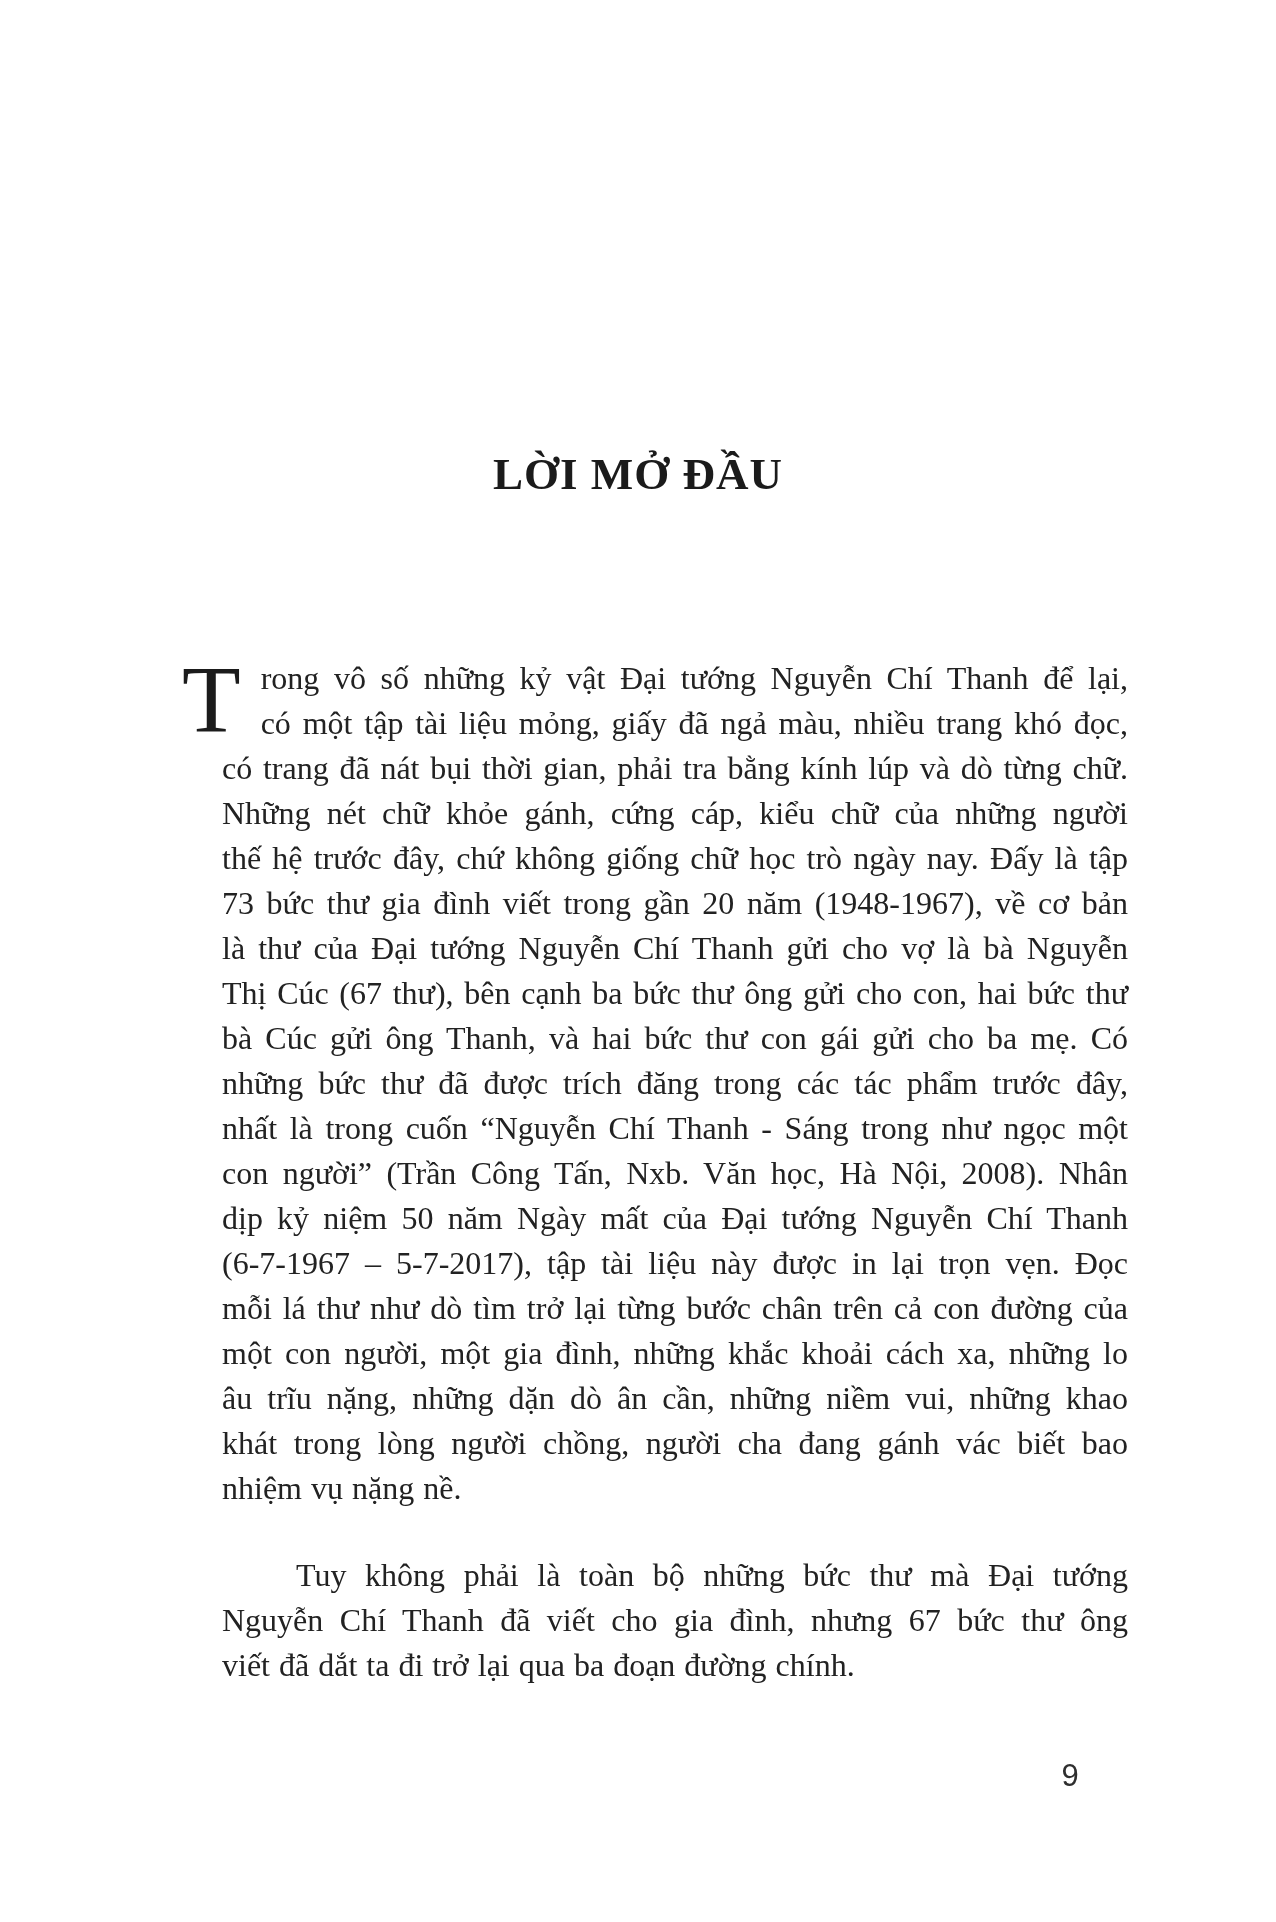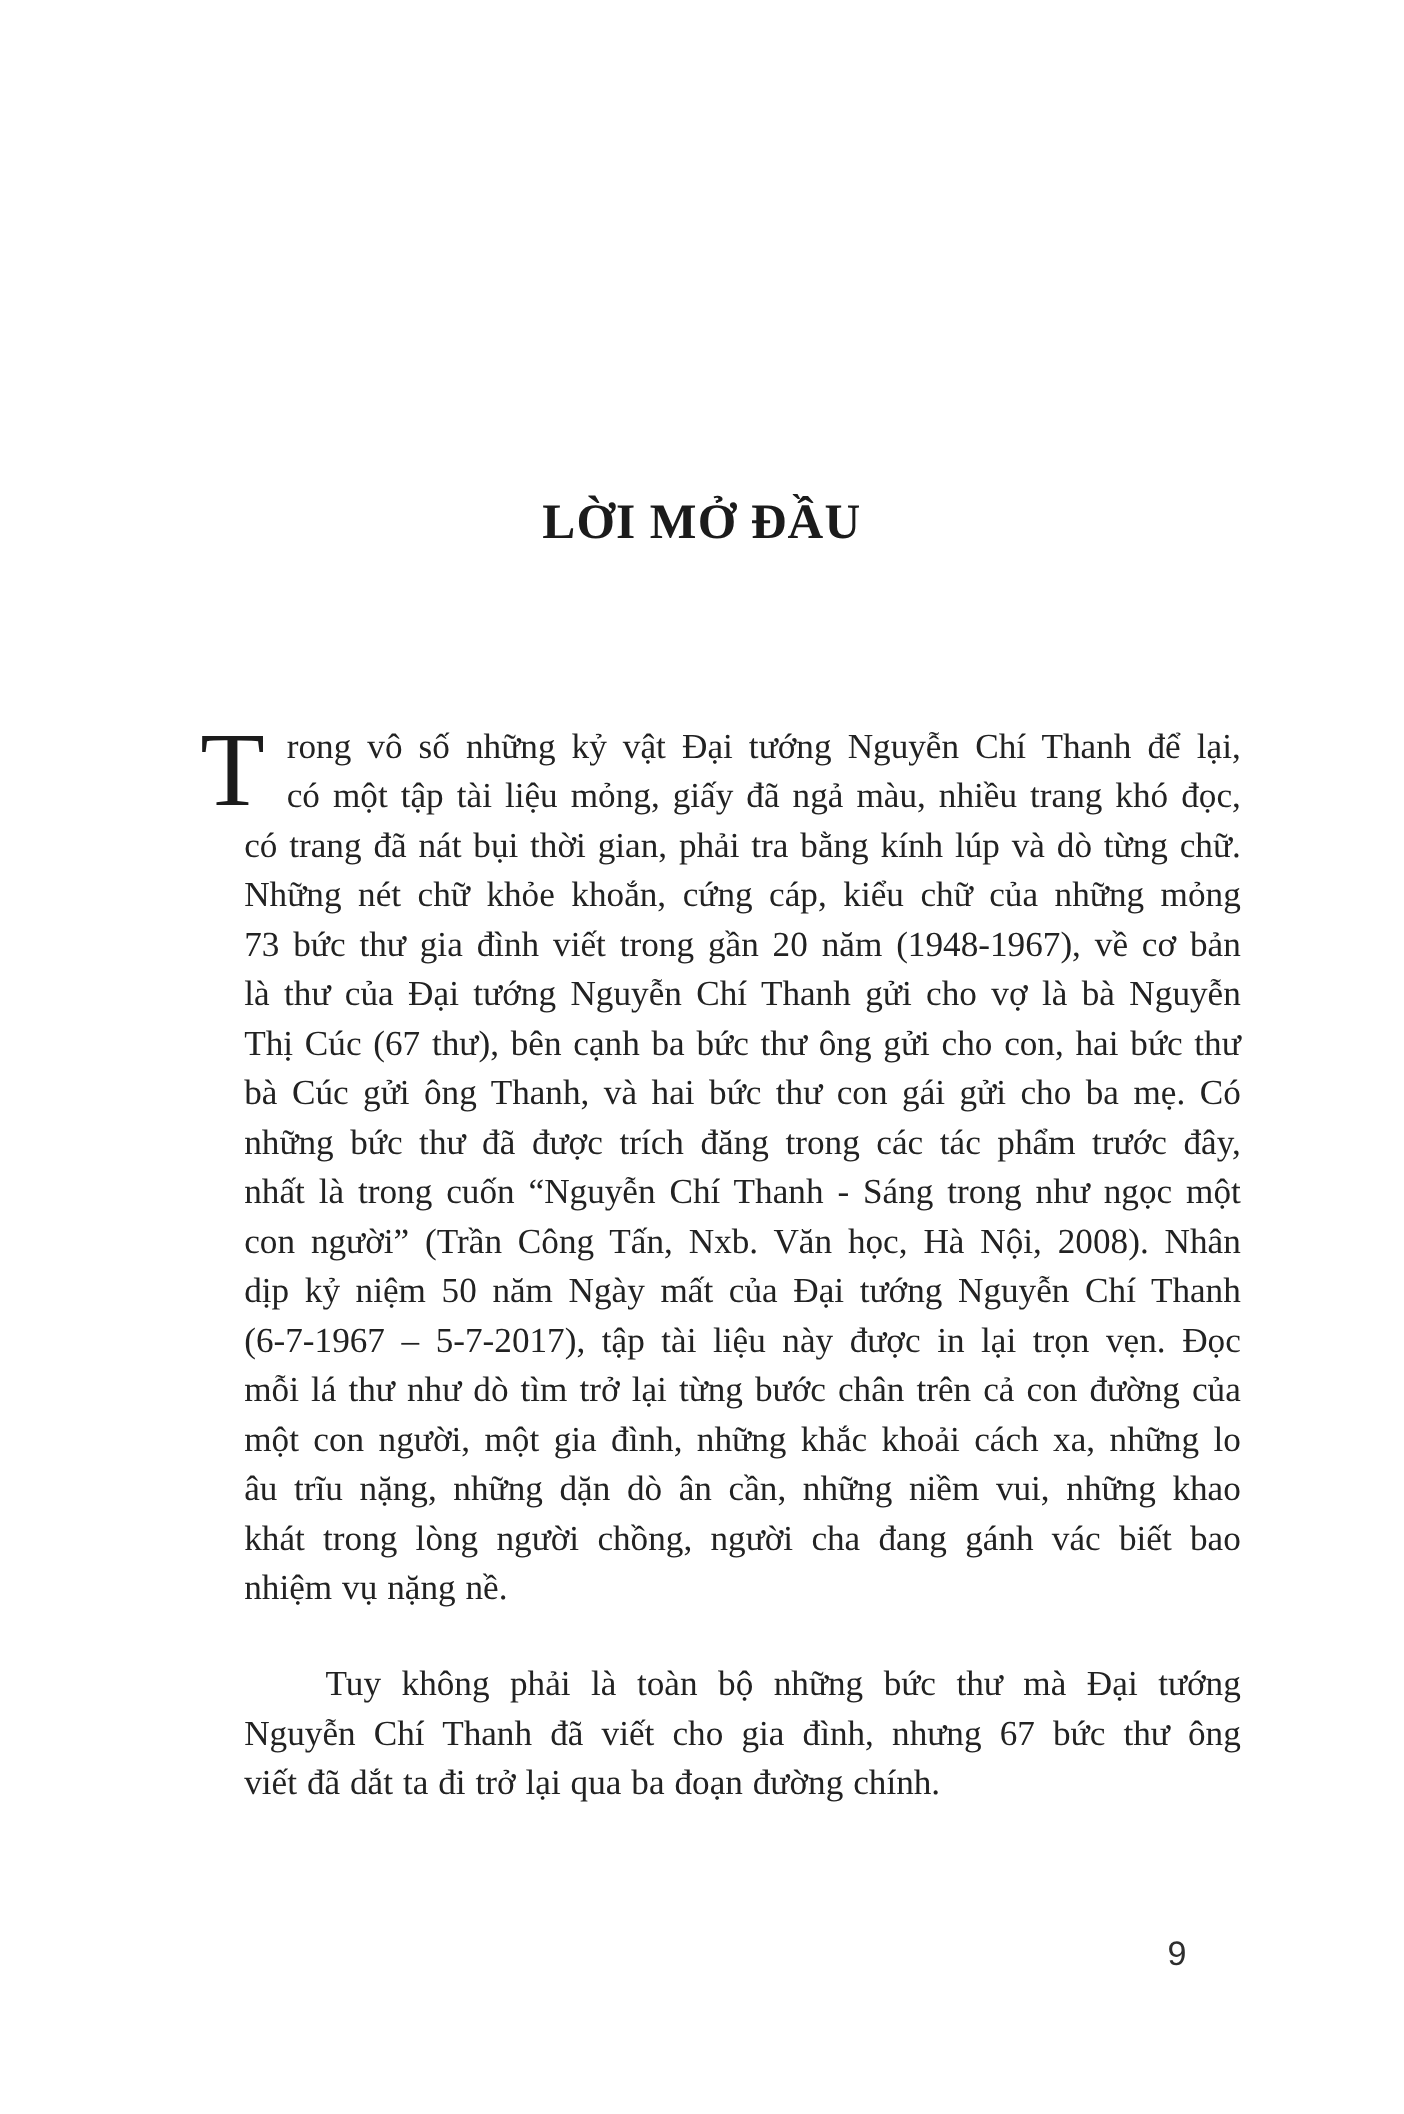--- a/index.html
+++ b/index.html
@@ -80,21 +80,22 @@
 
   <h1 class="title">LỜI MỞ ĐẦU</h1>
 
   <div class="content">
 
     <div class="para para1">
       <span class="dropcap">T</span>
       <div class="line">rong vô số những kỷ vật Đại tướng Nguyễn Chí Thanh để lại,</div>
       <div class="line">có một tập tài liệu mỏng, giấy đã ngả màu, nhiều trang khó đọc,</div>
       <div class="line">có trang đã nát bụi thời gian, phải tra bằng kính lúp và dò từng chữ.</div>
-      <div class="line">Những nét chữ khỏe khoắn, cứng cáp, kiểu chữ của những mỏng</div>
+      <div class="line">Những nét chữ khỏe gánh, cứng cáp, kiểu chữ của những người</div>
+      <div class="line">thế hệ trước đây, chứ không giống chữ học trò ngày nay. Đấy là tập</div>
       <div class="line">73 bức thư gia đình viết trong gần 20 năm (1948-1967), về cơ bản</div>
       <div class="line">là thư của Đại tướng Nguyễn Chí Thanh gửi cho vợ là bà Nguyễn</div>
       <div class="line">Thị Cúc (67 thư), bên cạnh ba bức thư ông gửi cho con, hai bức thư</div>
       <div class="line">bà Cúc gửi ông Thanh, và hai bức thư con gái gửi cho ba mẹ. Có</div>
       <div class="line">những bức thư đã được trích đăng trong các tác phẩm trước đây,</div>
       <div class="line">nhất là trong cuốn “Nguyễn Chí Thanh - Sáng trong như ngọc một</div>
       <div class="line">con người” (Trần Công Tấn, Nxb. Văn học, Hà Nội, 2008). Nhân</div>
       <div class="line">dịp kỷ niệm 50 năm Ngày mất của Đại tướng Nguyễn Chí Thanh</div>
       <div class="line">(6-7-1967 – 5-7-2017), tập tài liệu này được in lại trọn vẹn. Đọc</div>
       <div class="line">mỗi lá thư như dò tìm trở lại từng bước chân trên cả con đường của</div>

